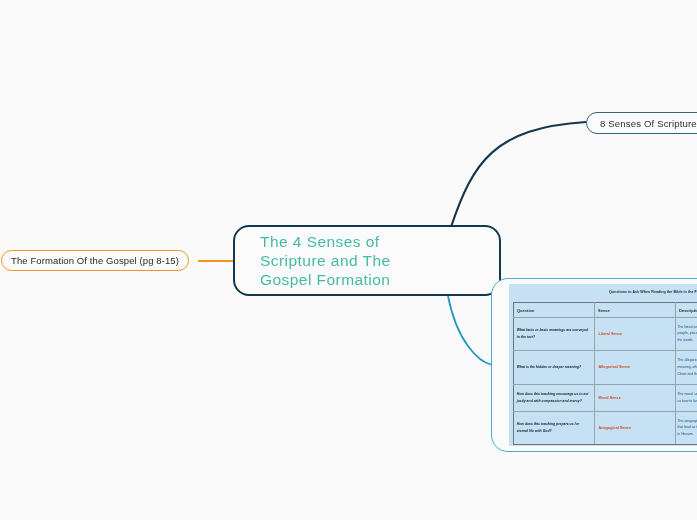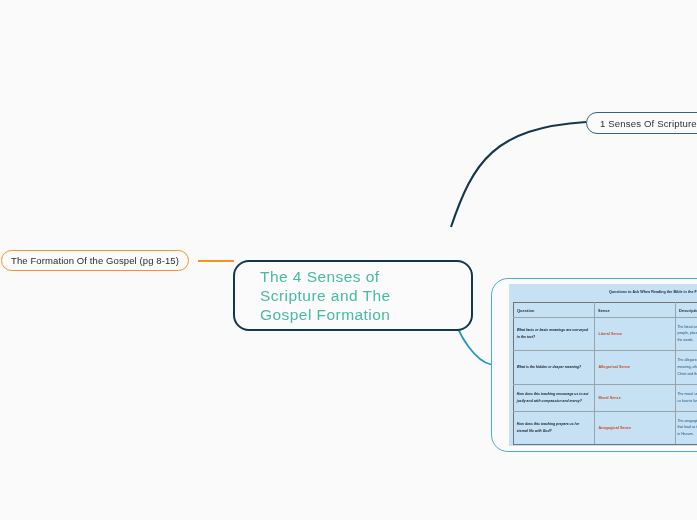--- a/index.html
+++ b/index.html
@@ -3,22 +3,22 @@
 <meta charset="utf-8">
 <style>
   html,body{margin:0;padding:0;}
   body{width:697px;height:520px;overflow:hidden;background:#fafafa;
        font-family:"Liberation Sans",sans-serif;position:relative;}
   #canvas{position:absolute;inset:0;width:697px;height:520px;overflow:hidden;}
   svg.edges{position:absolute;left:0;top:0;width:697px;height:520px;overflow:visible;}
   .node{position:absolute;box-sizing:border-box;background:#fbfbfb;}
 
   
-  #central{left:233px;top:225px;width:240px;height:71px;border:2.7px solid #13374f;
-    border-radius:16px;display:flex;align-items:center;margin-top:35px;}
+  #central{left:233px;top:225px;width:268px;height:71px;border:2.7px solid #13374f;
+    border-radius:16px;display:flex;align-items:center;}
   #central .txt{color:#45bba4;font-size:15.5px;line-height:19px;padding-left:25px;
     letter-spacing:0.45px;width:170px;}
 
   
   #formation{left:1px;top:249.5px;width:188px;height:21.5px;border:1.5px solid #f7921f;
     border-radius:11px;display:flex;align-items:center;justify-content:center;}
   #formation .txt{color:#2b2b2b;font-size:9.5px;letter-spacing:0.1px;white-space:nowrap;
     padding-left:0px;}
 
   
@@ -63,21 +63,21 @@
 
   <div class="node" id="central">
     <div class="txt">The 4 Senses of Scripture and The Gospel Formation</div>
   </div>
 
   <div class="node" id="formation">
     <div class="txt">The Formation Of the Gospel (pg 8-15)</div>
   </div>
 
   <div class="node" id="senses">
-    <div class="txt">1 Senses Of Scripture</div>
+    <div class="txt">8 Senses Of Scripture</div>
   </div>
 
   <div id="tablebox"></div>
   <div id="tblinner">
     <div id="tbltitle">Questions to Ask When Reading the Bible in the Four Senses</div>
     <table class="qt">
       <tbody>
           <tr>
         <th class="c1">
               <div class="hd">Question</div>

